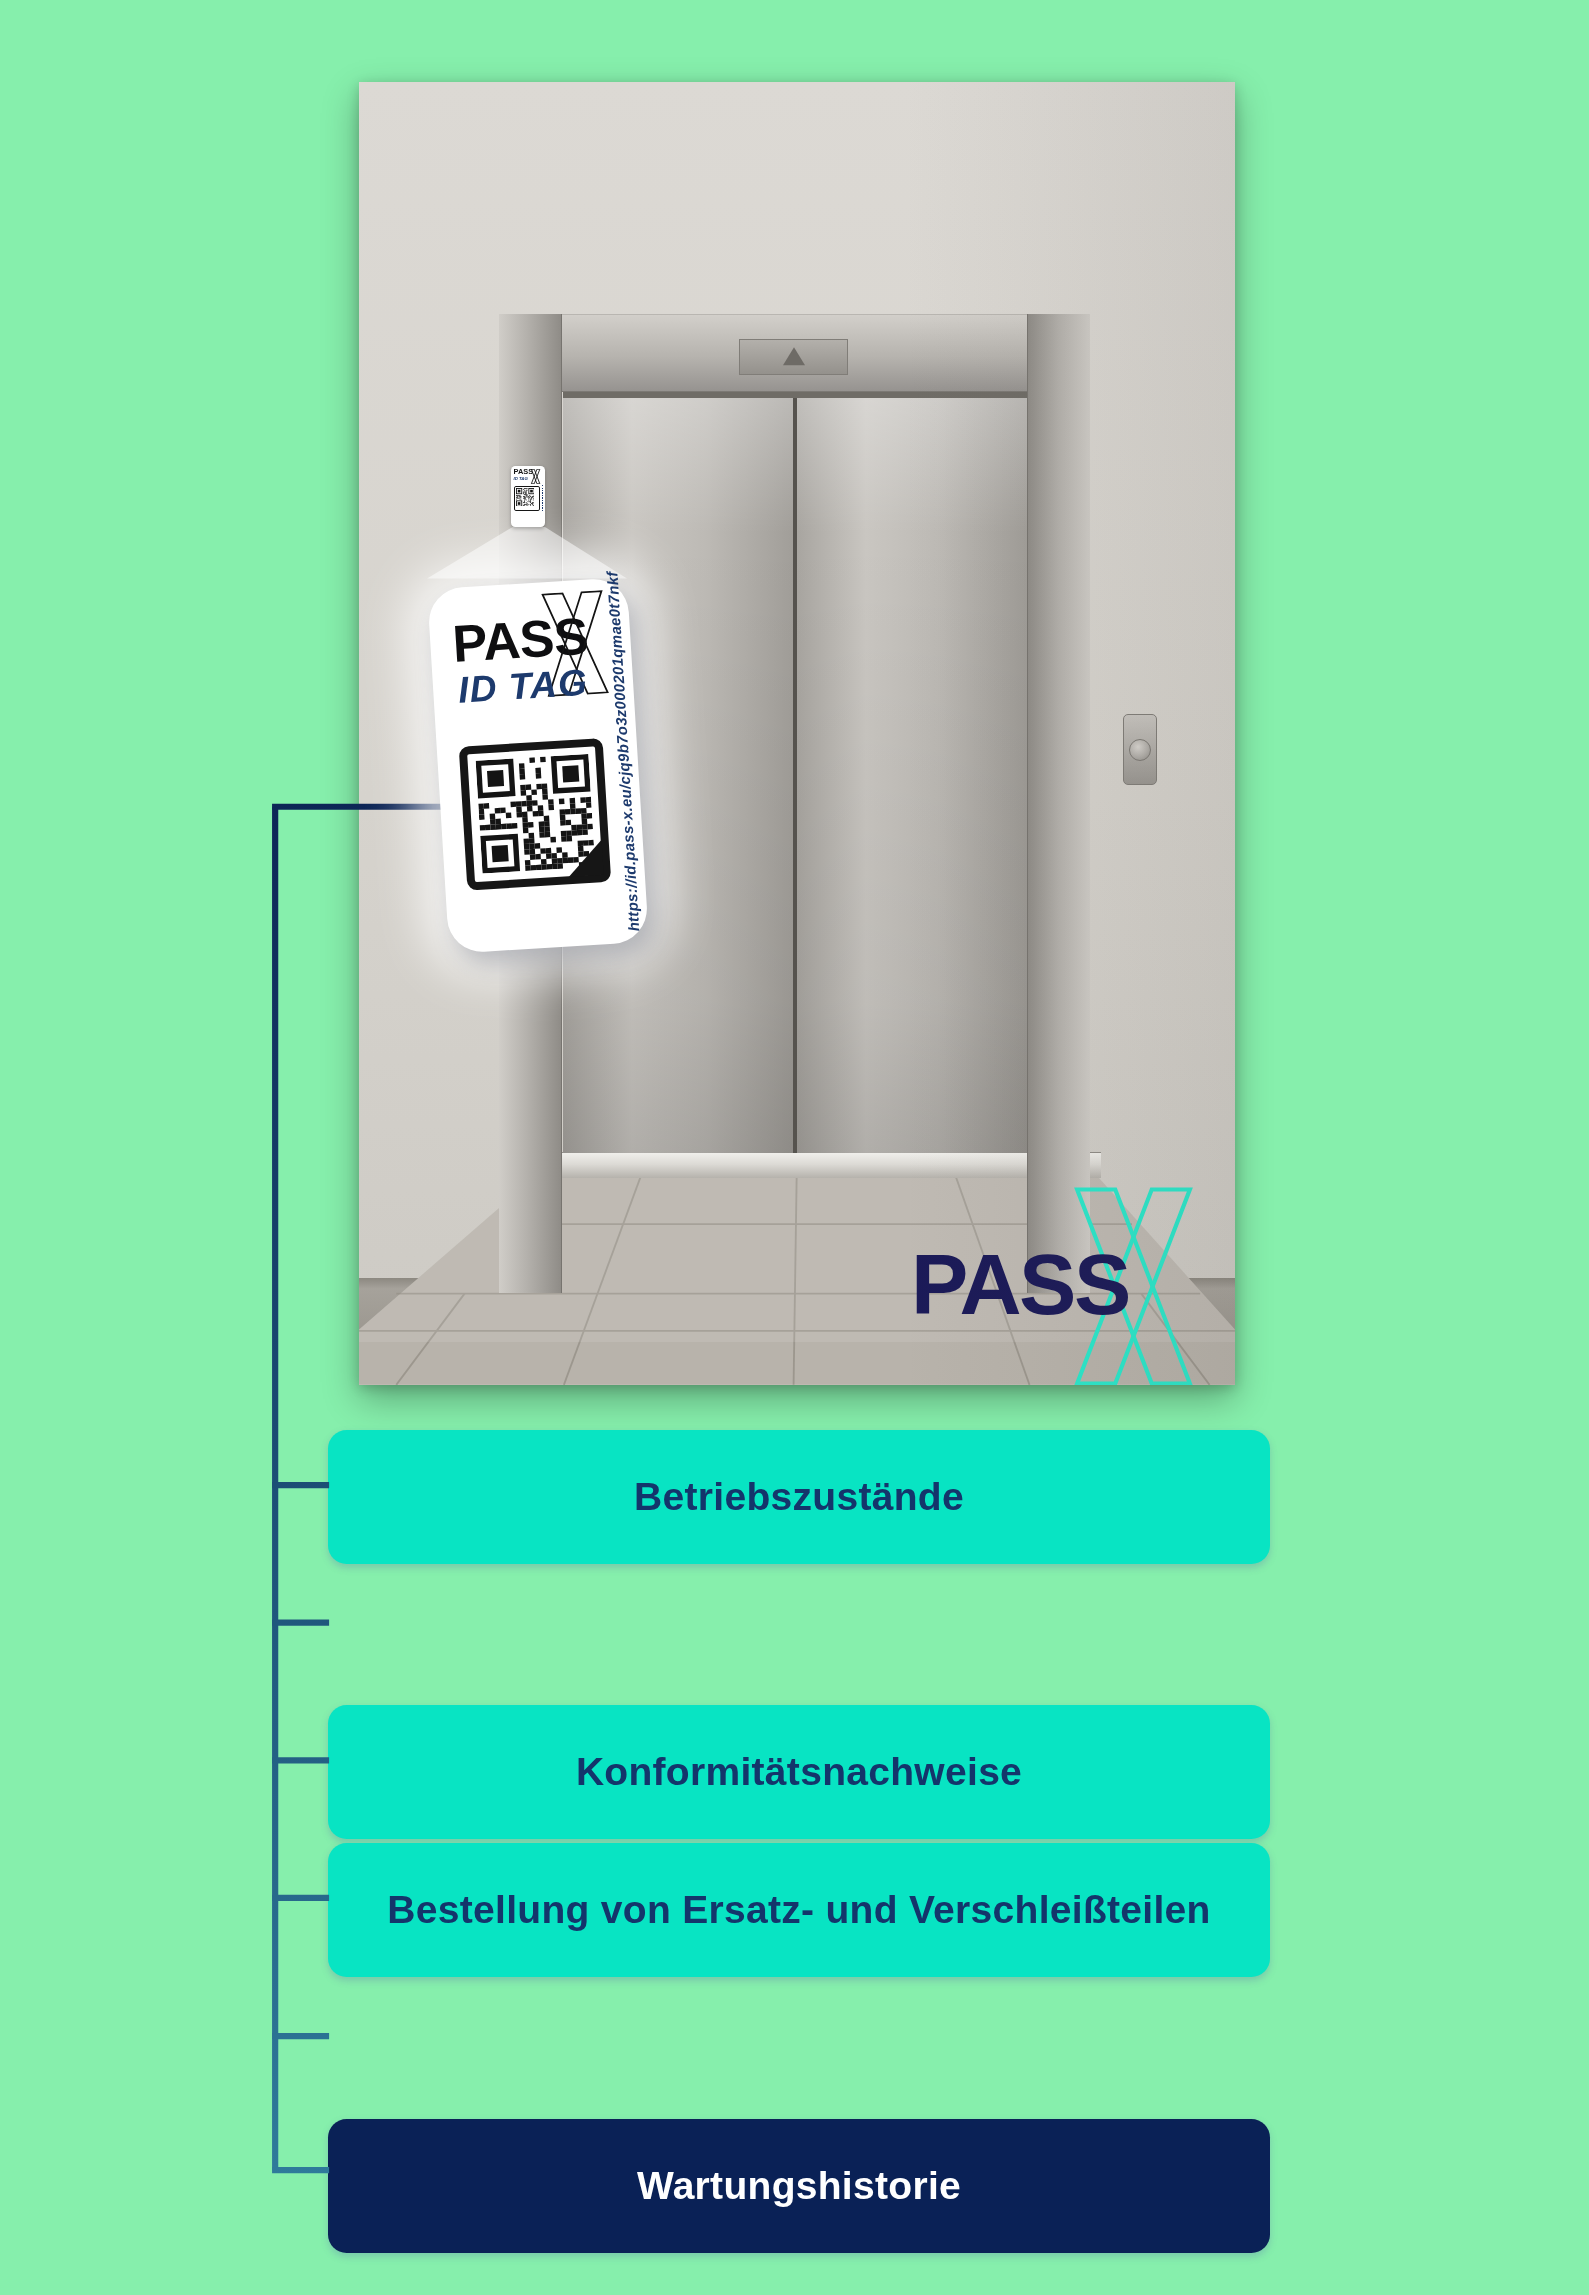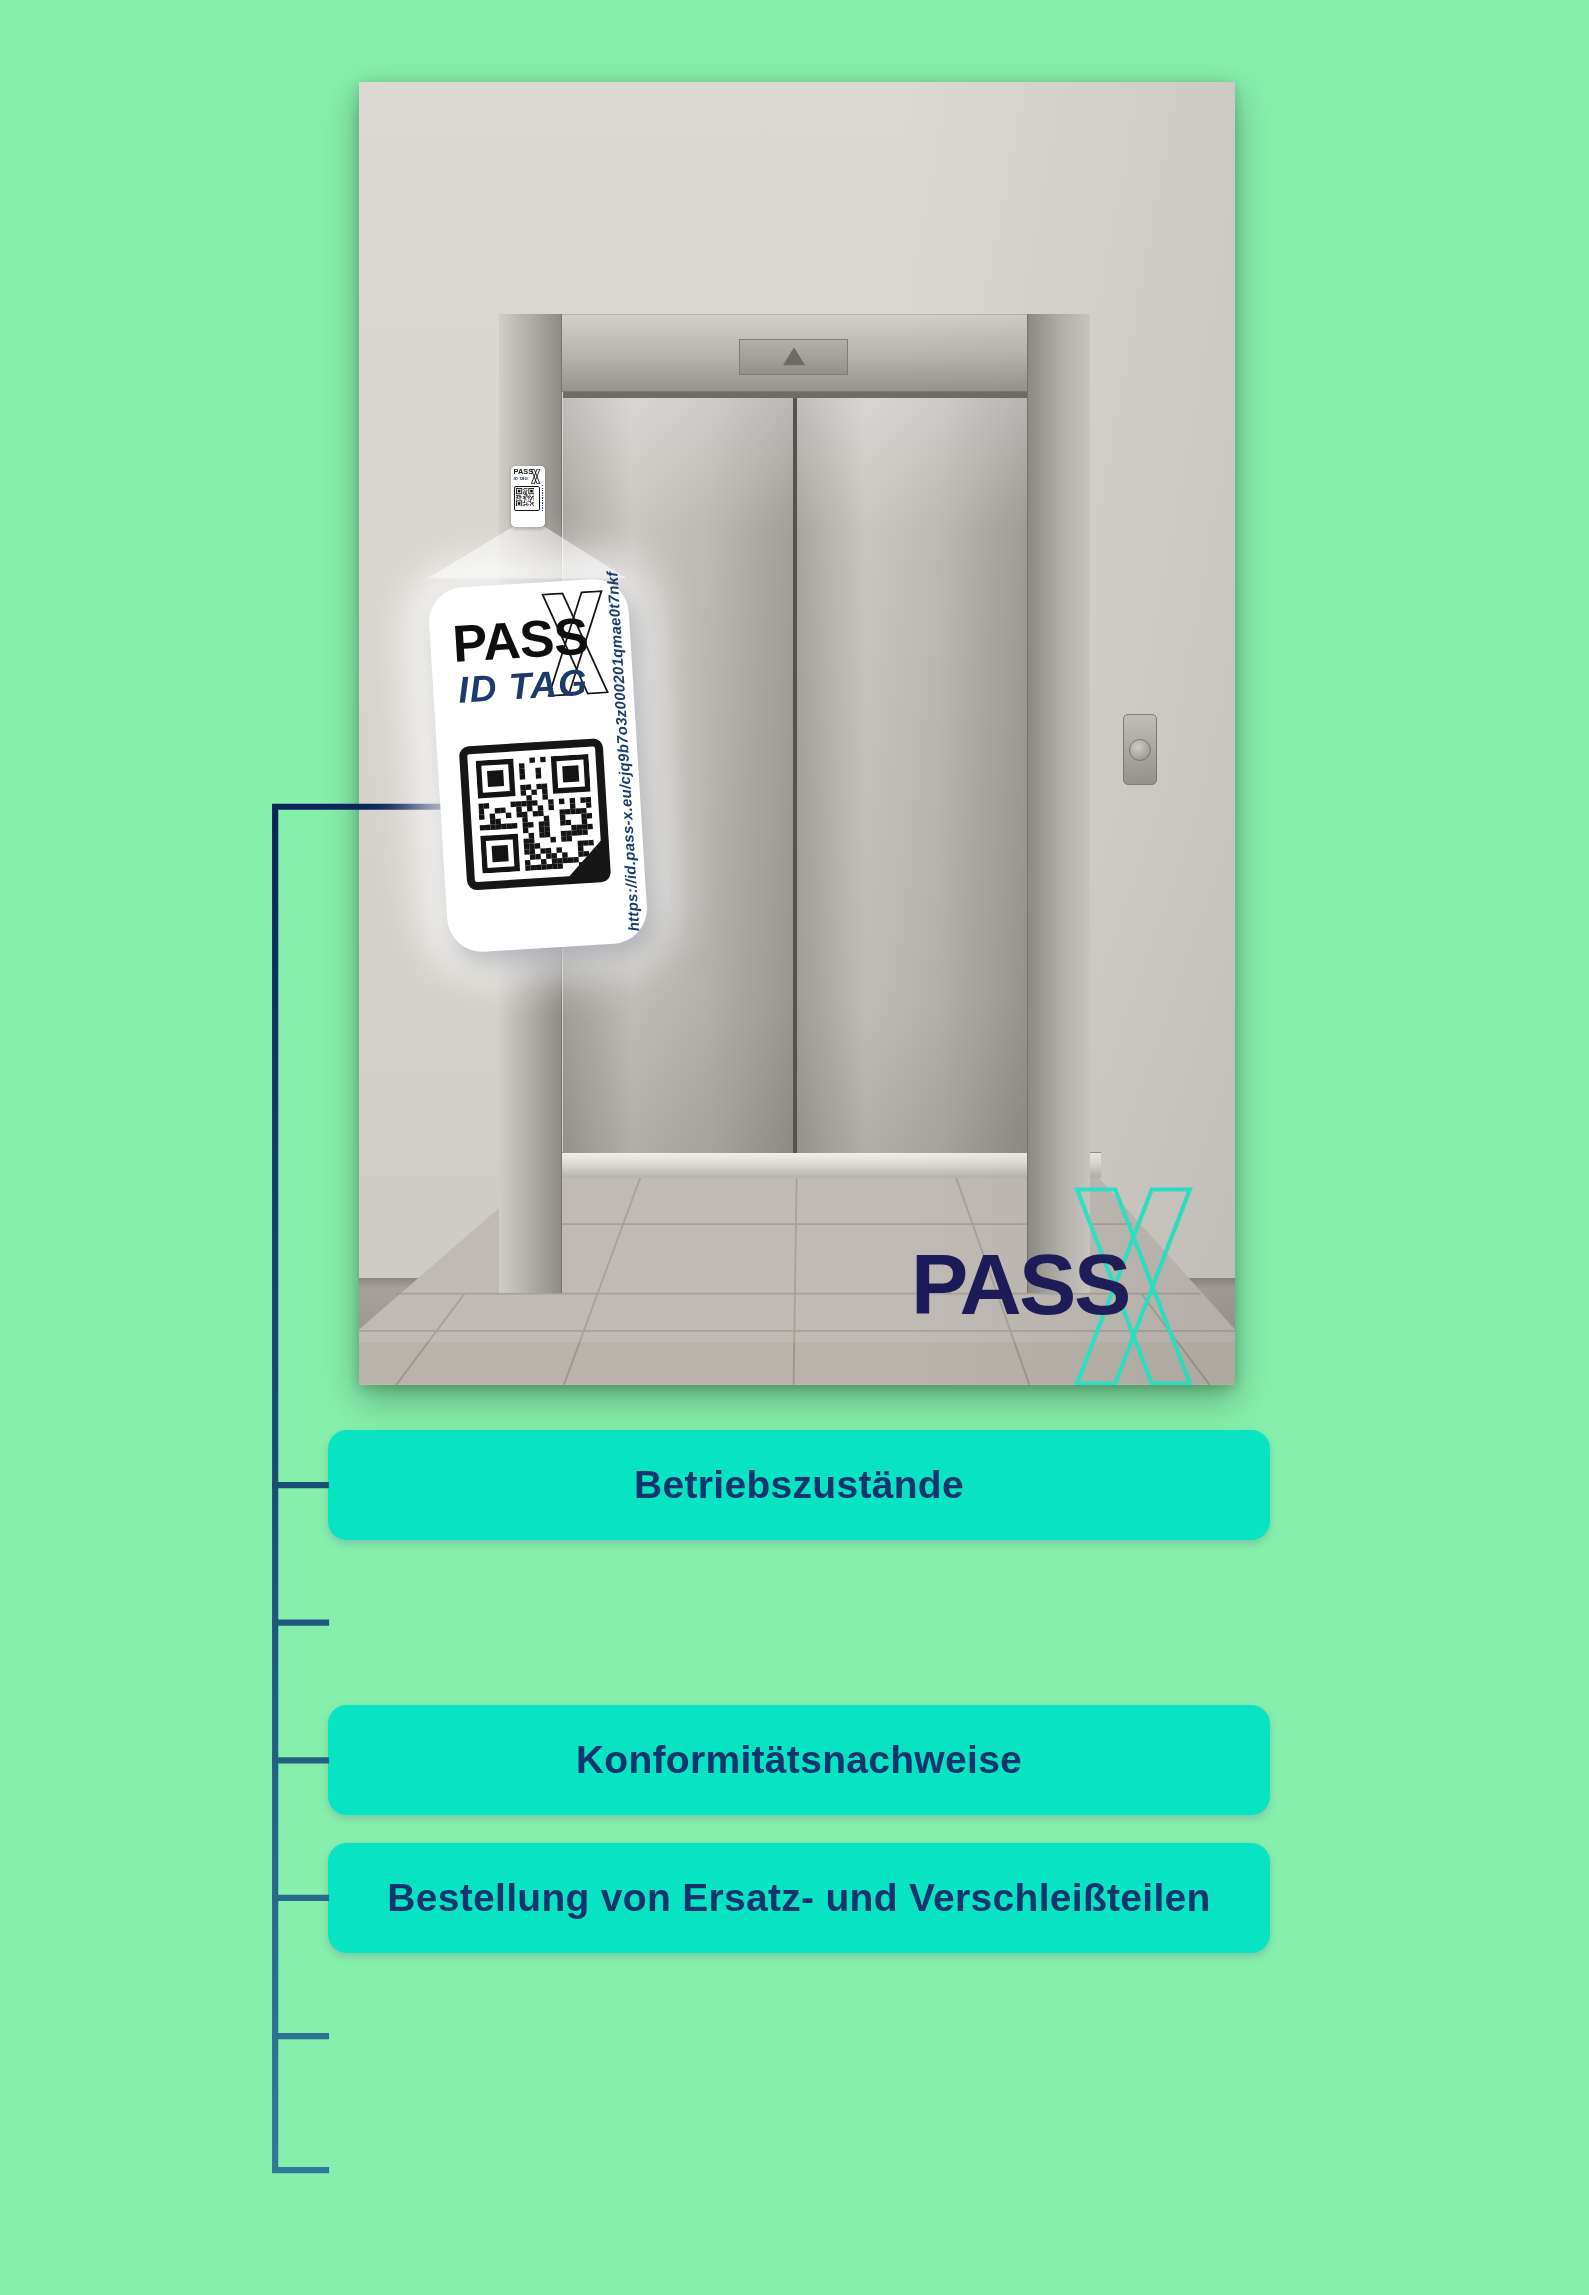--- a/index.html
+++ b/index.html
@@ -71,21 +71,21 @@
     background:#fff;box-sizing:border-box;padding:7.4px;}
   .qr-card .fold{position:absolute;right:-0.6px;bottom:-0.6px;width:35px;height:35px;background:#161616;
     clip-path:polygon(100% 0,100% 100%,0 100%);}
   .idtag .url{position:absolute;right:6.2px;top:106px;height:248px;
     writing-mode:vertical-rl;transform:rotate(180deg);
     font-size:15px;font-weight:700;font-style:italic;color:#1d3a6d;letter-spacing:0.3px;white-space:nowrap;}
   
   .connector{position:absolute;left:264px;top:798px;z-index:4;}
   
   .feature-btn{
-    position:absolute;left:328px;width:942px;height:110px;border-radius:18.6px;
+    position:absolute;left:328px;width:942px;height:134px;border-radius:18.6px;
     background:var(--teal,#08e4c3);color:var(--navy-text,#14356b);
     display:flex;align-items:center;justify-content:center;
     font-size:39px;font-weight:700;letter-spacing:0.3px;
     box-shadow:0 3.1px 7.4px rgba(90,120,170,.30);cursor:pointer;
   }
   .feature-btn.dark{background:var(--navy,#0a2156);color:#ffffff;}
 </style>
 </head>
 <body>
 
@@ -449,15 +449,16 @@
       <line x1="13" y1="1551" x2="105" y2="1551"></line>
       <line x1="13" y1="1773" x2="105" y2="1773"></line>
       <line x1="13" y1="1996" x2="105" y2="1996"></line>
       <line x1="13" y1="2212" x2="105" y2="2212"></line>
     </g>
   </svg>
 
   <div class="feature-btn" style="top:1430px">Betriebszustände</div>
   <div class="feature-btn" style="top:1705px">Konformitätsnachweise</div>
   <div class="feature-btn" style="top:1843px">Bestellung von Ersatz- und Verschleißteilen</div>
+  <div class="feature-btn dark" style="top:2119px">Wartungshistorie</div>
 
 </div>
 
 
 </body></html>

